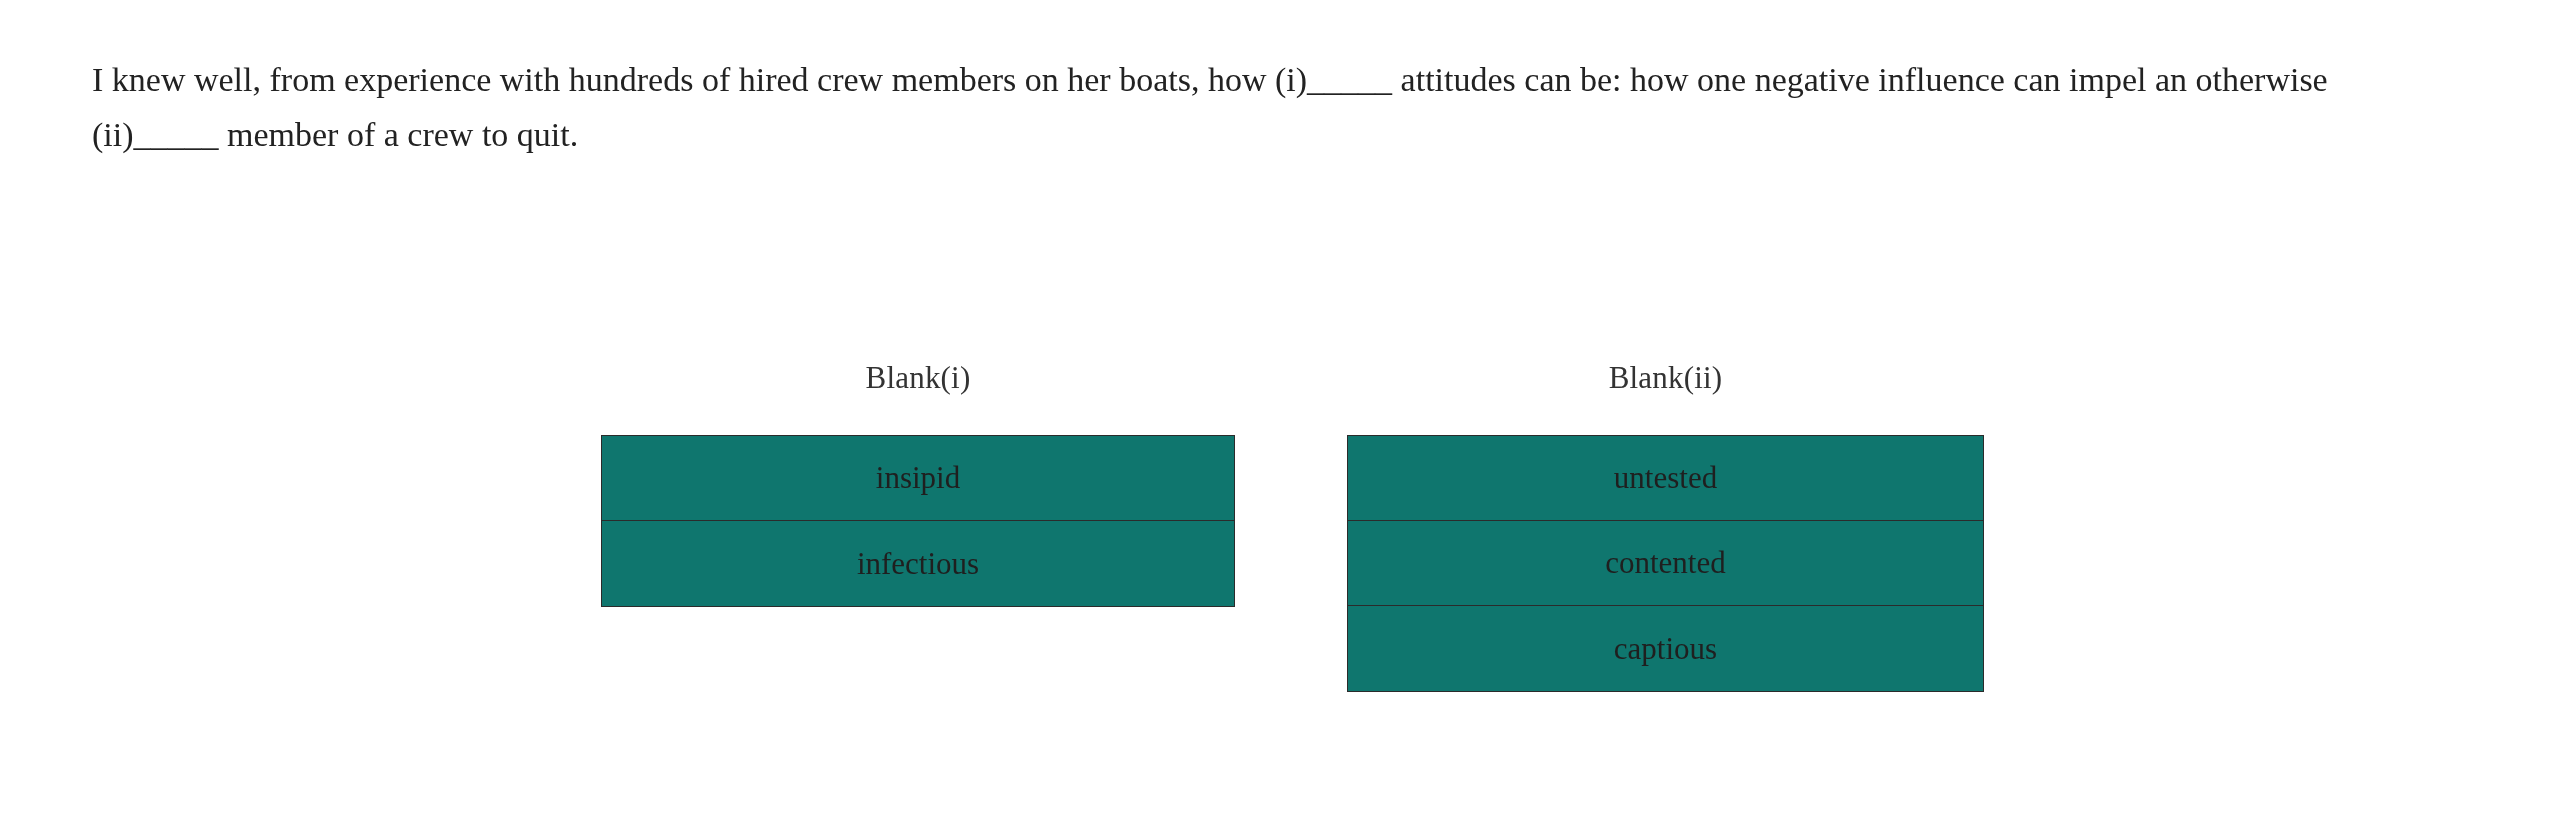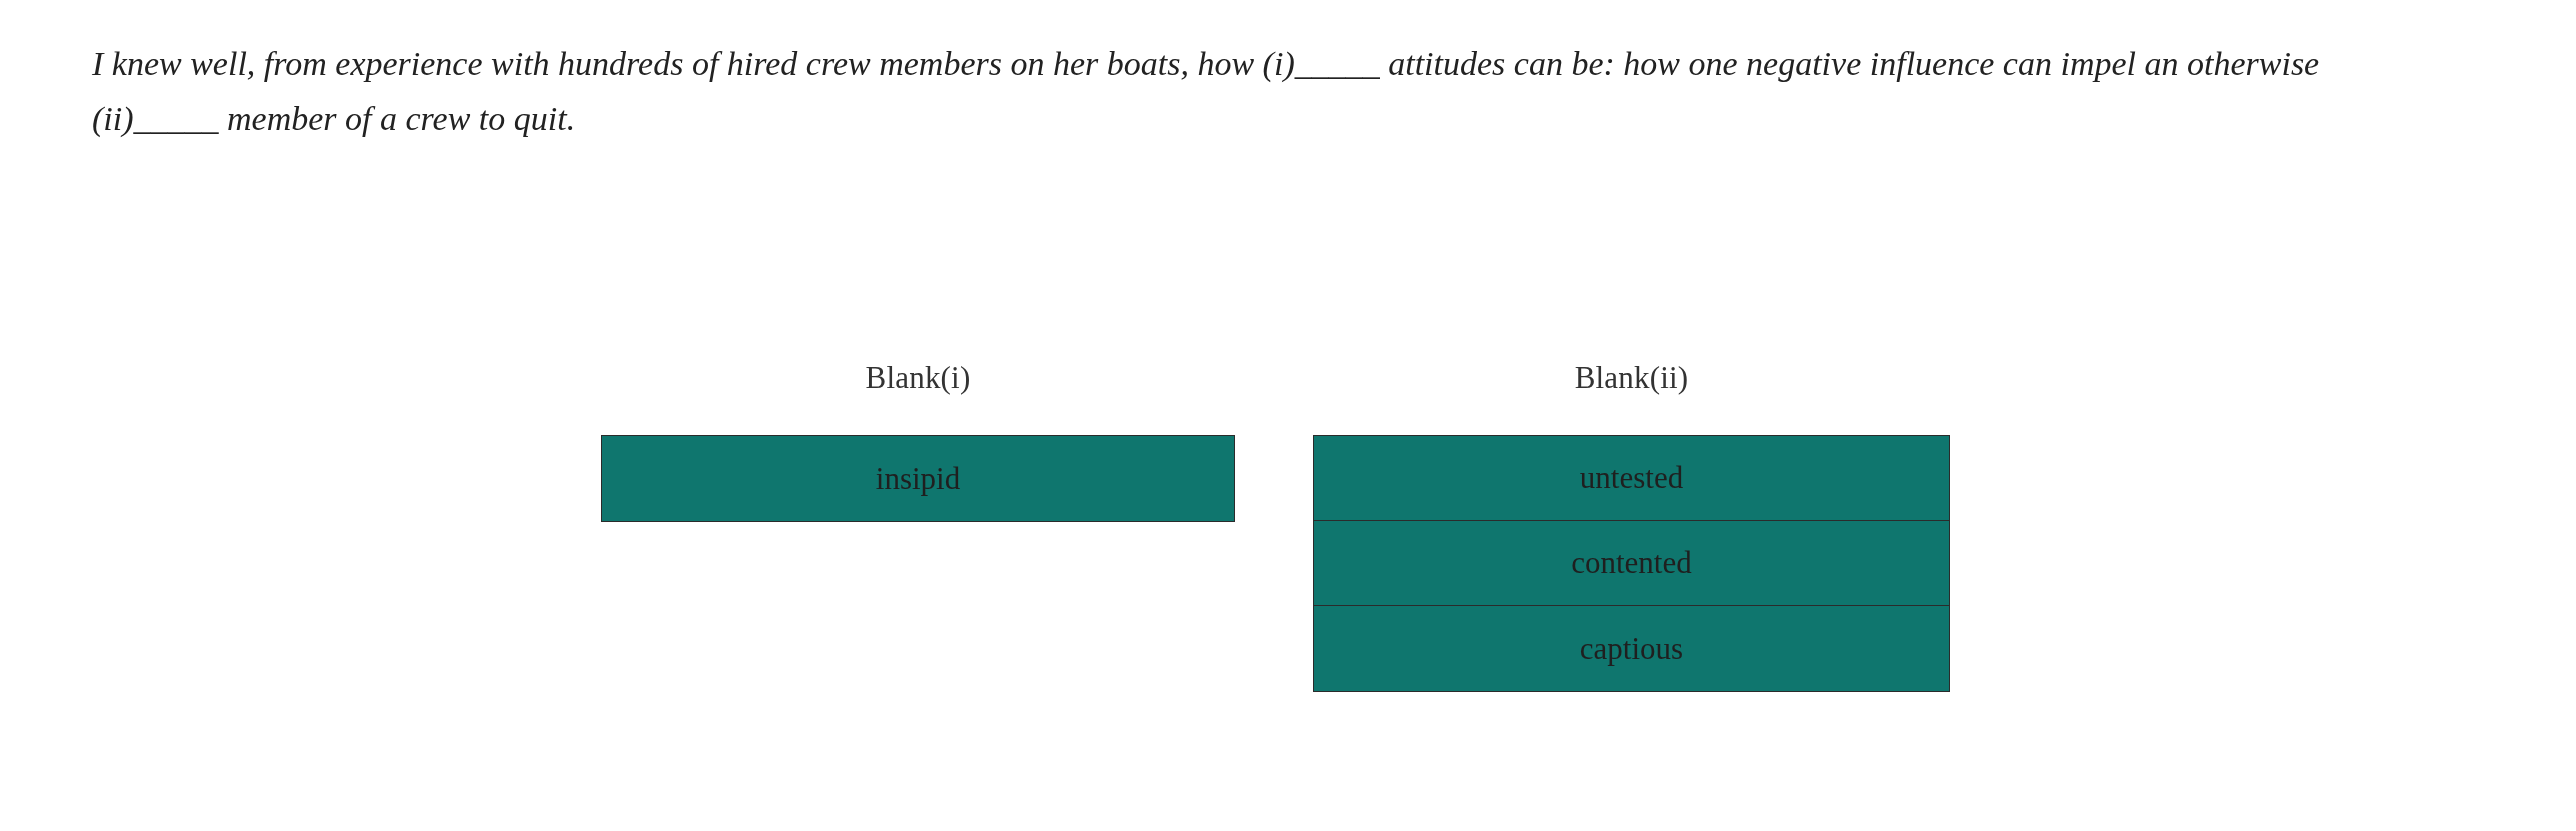--- a/index.html
+++ b/index.html
@@ -11,23 +11,22 @@
     width: 2576px;
     height: 831px;
     font-family: "Liberation Serif", serif;
     color: #1a1a1a;
     position: relative;
     overflow: hidden;
   }
   .question-wrap {
     position: absolute;
     left: 92px;
-    top: 36px;
+    top: 52px;
     width: 2357px;
-    font-style: italic;
   }
   .question-text {
     font-size: 34px;
     line-height: 1.62;
     color: #222222;
     font-family: "Liberation Serif", serif;
   }
   .blanks-area {
     position: absolute;
     left: 0;
@@ -41,21 +40,21 @@
     display: flex;
     flex-direction: row;
     align-items: flex-start;
   }
   .column {
     display: flex;
     flex-direction: column;
     align-items: center;
   }
   .column.second {
-    margin-left: 78px;
+    margin-left: 112px;
   }
   .column-label {
     font-size: 31px;
     color: #333333;
     margin-bottom: 39px;
     font-family: "Liberation Serif", serif;
     letter-spacing: 0.2px;
   }
   .choice-box {
     width: 634px;
@@ -90,20 +89,21 @@
   <div class="question-text">I knew well, from experience with hundreds of hired crew members on her boats, how (i)_____ attitudes can be: how one negative influence can impel an otherwise (ii)_____ member of a crew to quit.</div>
 </div>
 
 <div class="blanks-area">
   <div class="columns">
 
     <div class="column first">
       <div class="column-label">Blank(i)</div>
       <div class="choice-box">
         <div class="choice">insipid</div>
+        <div class="choice">infectious</div>
       </div>
     </div>
 
     <div class="column second">
       <div class="column-label">Blank(ii)</div>
       <div class="choice-box second">
         <div class="choice">untested</div>
         <div class="choice">contented</div>
         <div class="choice">captious</div>
       </div>

